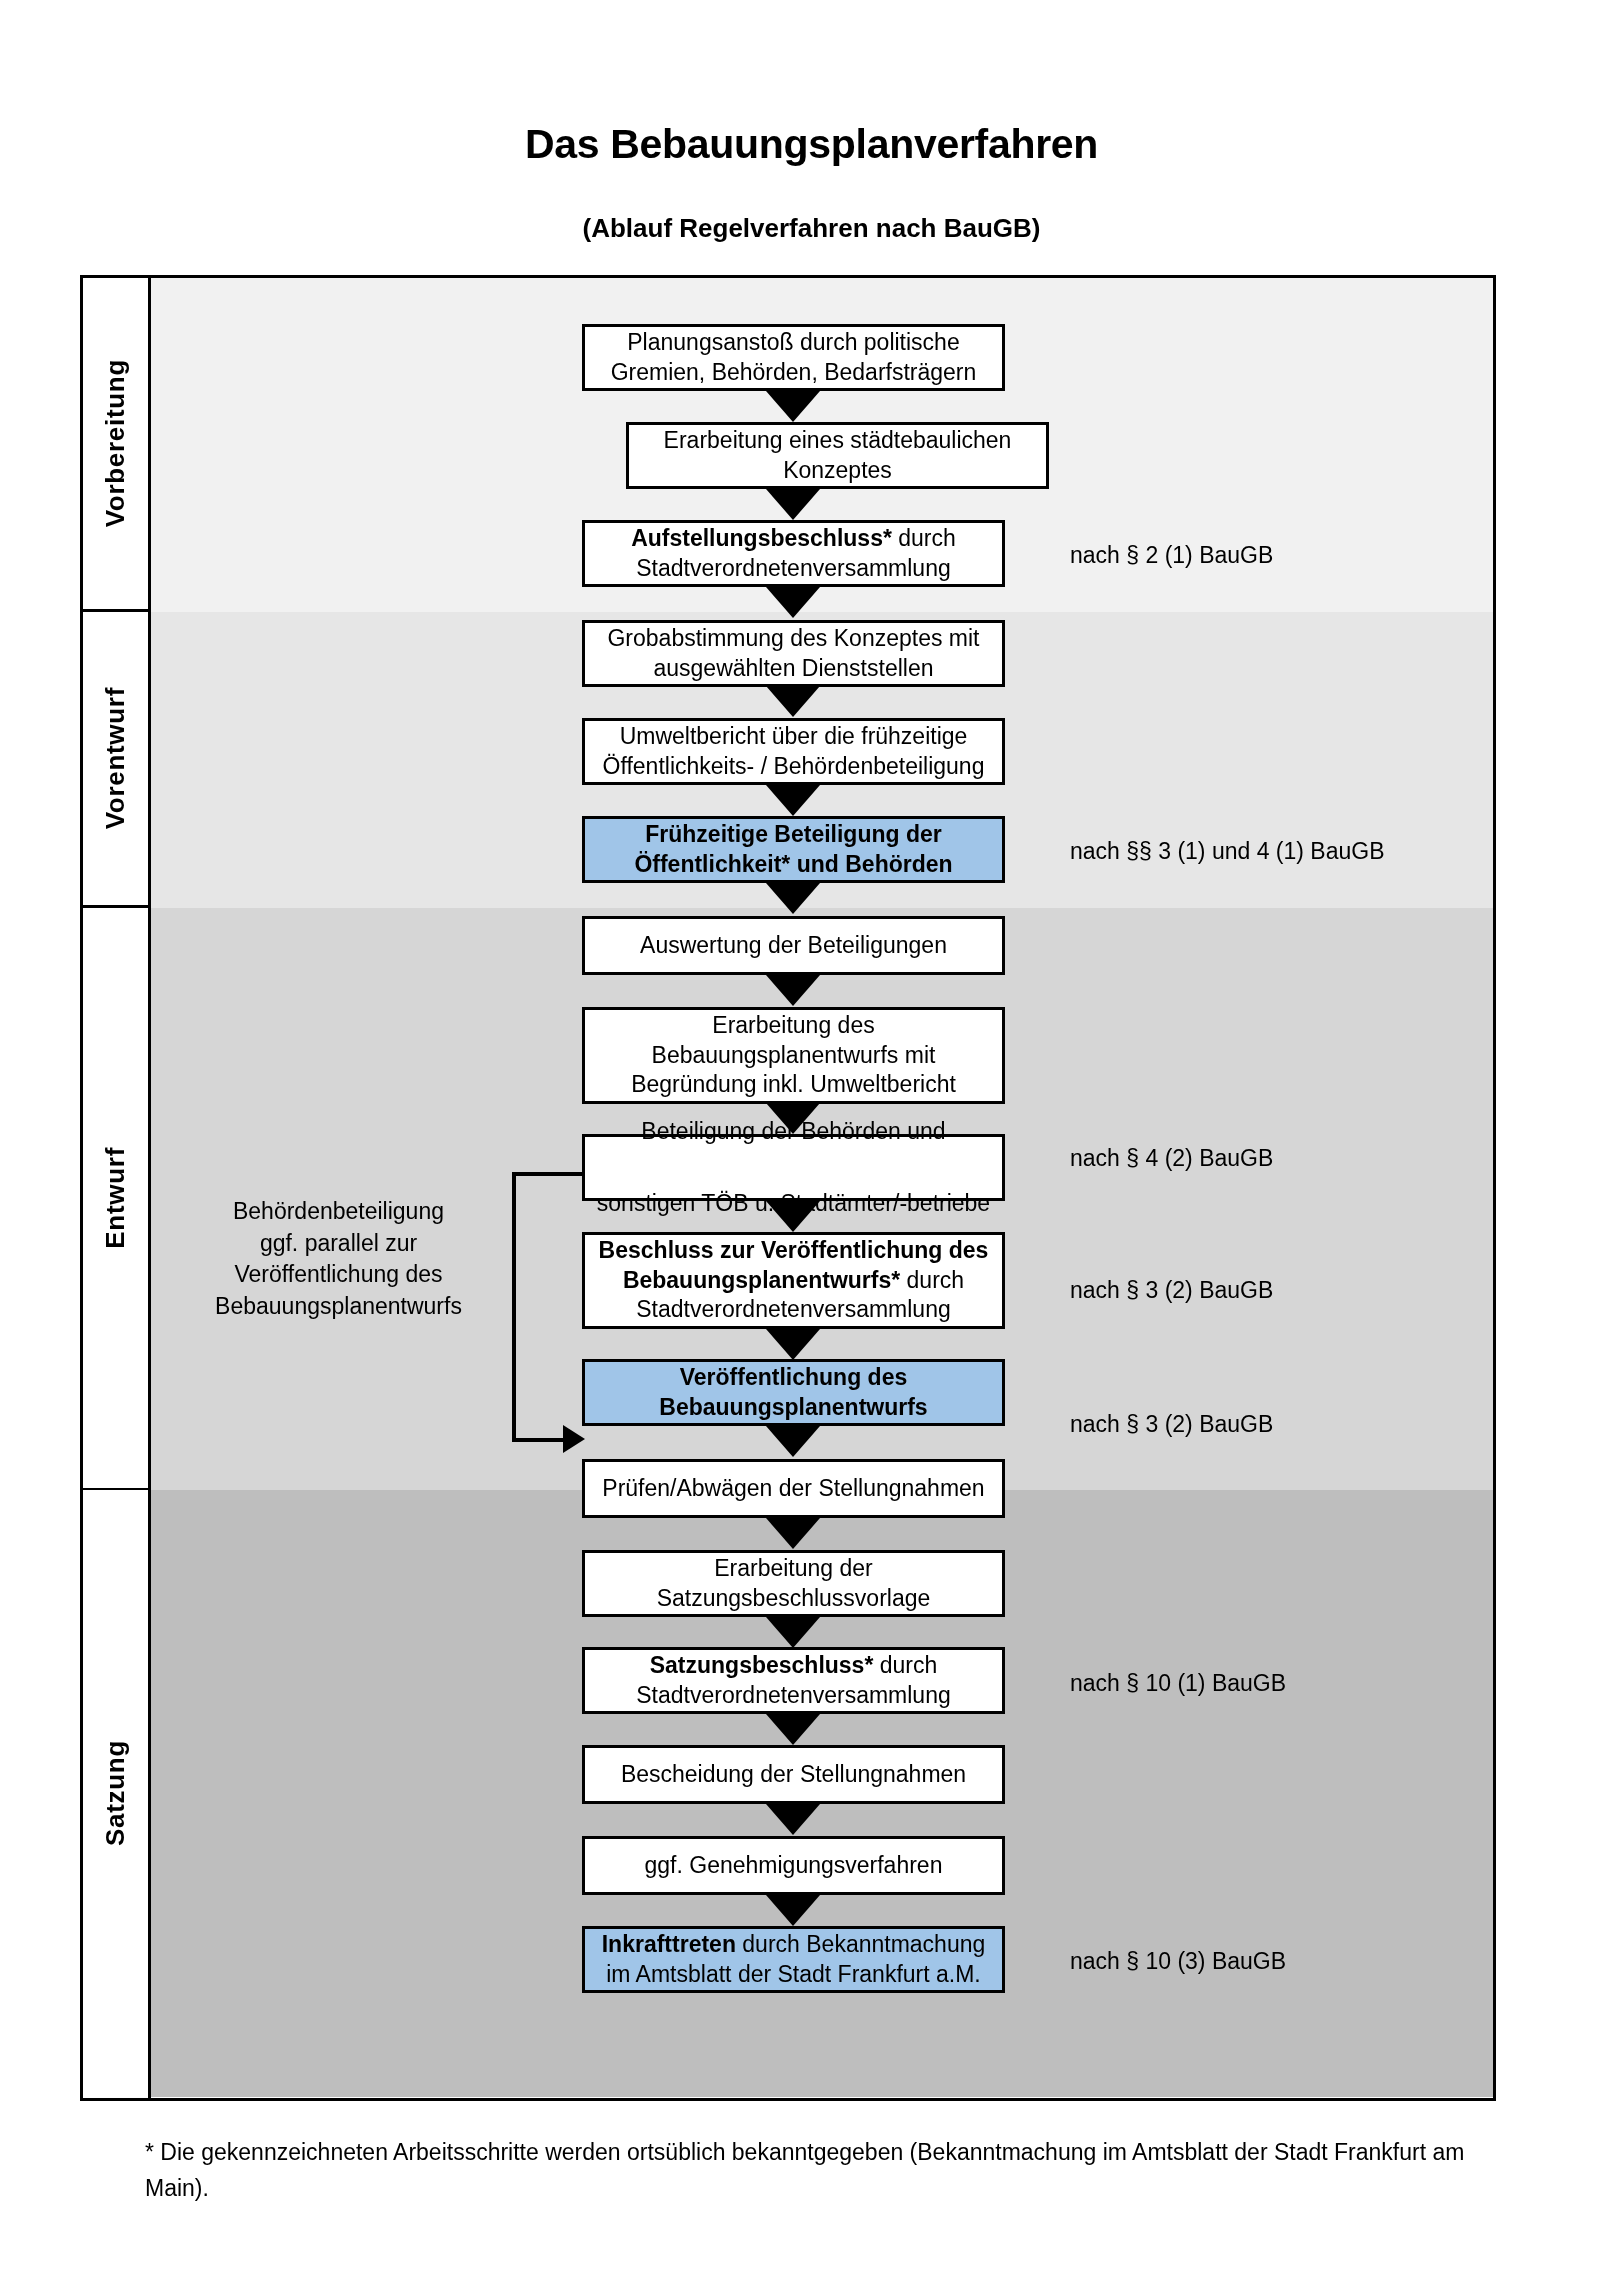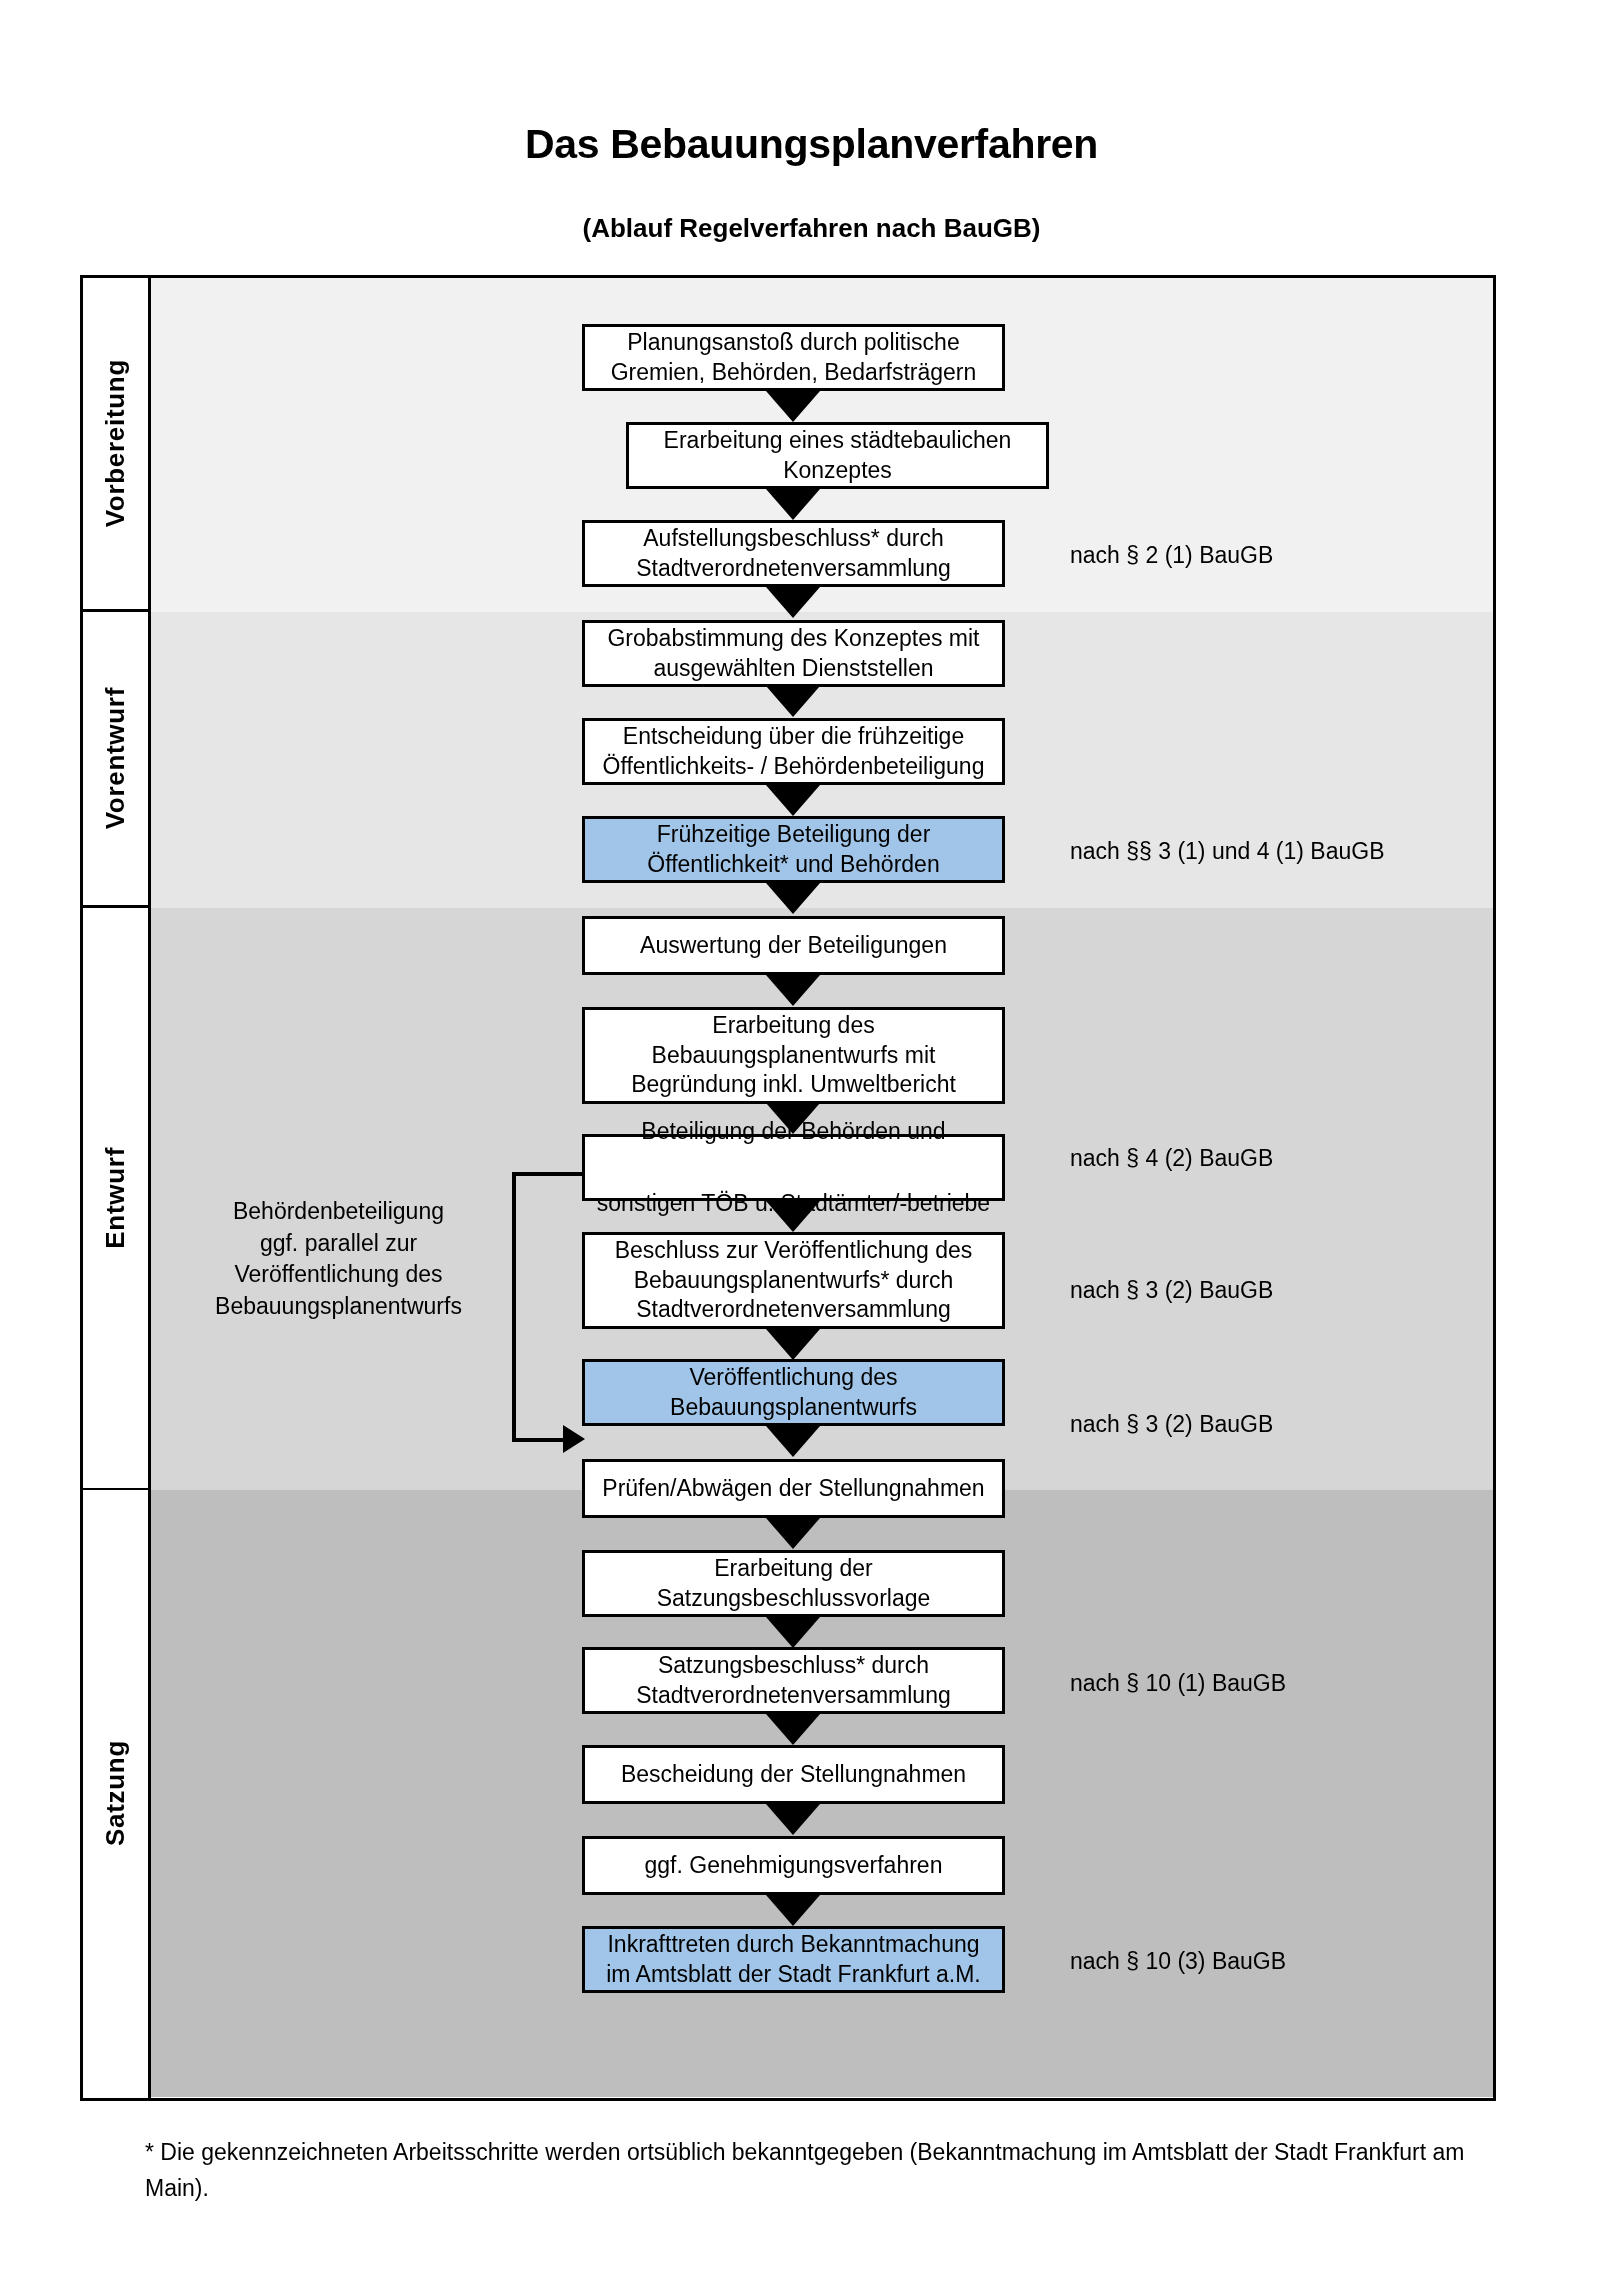--- a/index.html
+++ b/index.html
@@ -98,21 +98,21 @@
     flex-direction: column;
     align-items: center;
     justify-content: center;
     text-align: center;
     font-size: 23px;
     line-height: 1.30;
     padding: 2.6px 6.5px;
   }
   .pbox.blue { background: #a0c5e8; }
   .pbox .ln { display: block; white-space: nowrap; }
-  .pbox b { font-weight: normal; }
+  .pbox b { font-weight: bold; }
 
   
   .arrow-down {
     position: absolute;
     width: 0; height: 0;
     border-left: 27.5px solid transparent;
     border-right: 27.5px solid transparent;
     border-top: 31px solid #000;
   }
 
@@ -199,21 +199,21 @@
   </div>
   <div class="arrow-down" style="left:683px;top:309px;"></div>
 
   <div class="pbox" style="left:499px;top:342px;width:423px;height:67px;text-align:center;">
     <span class="ln">Grobabstimmung des Konzeptes mit</span>
     <span class="ln">ausgewählten Dienststellen</span>
   </div>
   <div class="arrow-down" style="left:683px;top:408px;"></div>
 
   <div class="pbox" style="left:499px;top:440px;width:423px;height:67px;">
-    <span class="ln">Entscheidung über die frühzeitige</span>
+    <span class="ln">Umweltbericht über die frühzeitige</span>
     <span class="ln">Öffentlichkeits- / Behördenbeteiligung</span>
   </div>
   <div class="arrow-down" style="left:683px;top:507px;"></div>
 
   <div class="pbox blue" style="left:499px;top:538px;width:423px;height:67px;">
     <span class="ln"><b>Frühzeitige Beteiligung der</b></span>
     <span class="ln"><b>Öffentlichkeit* und Behörden</b></span>
   </div>
   <div class="arrow-down" style="left:683px;top:605px;"></div>
 

